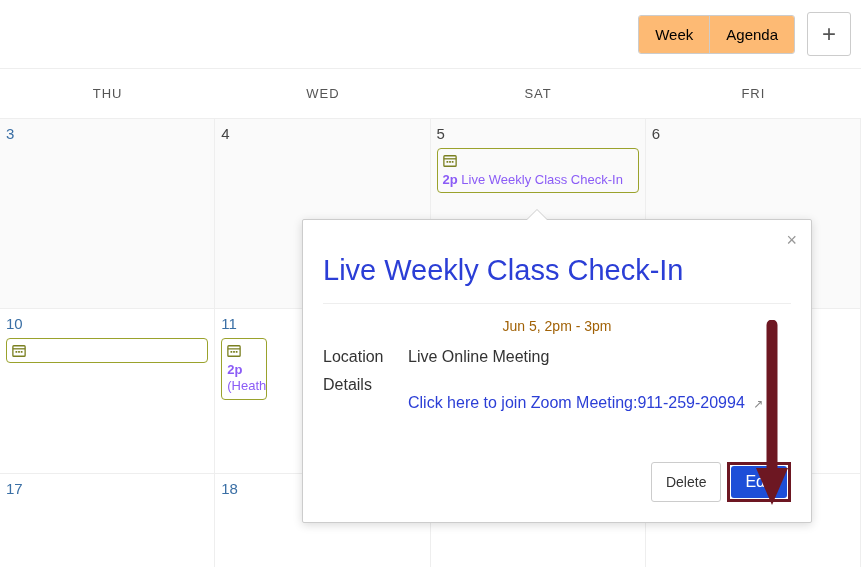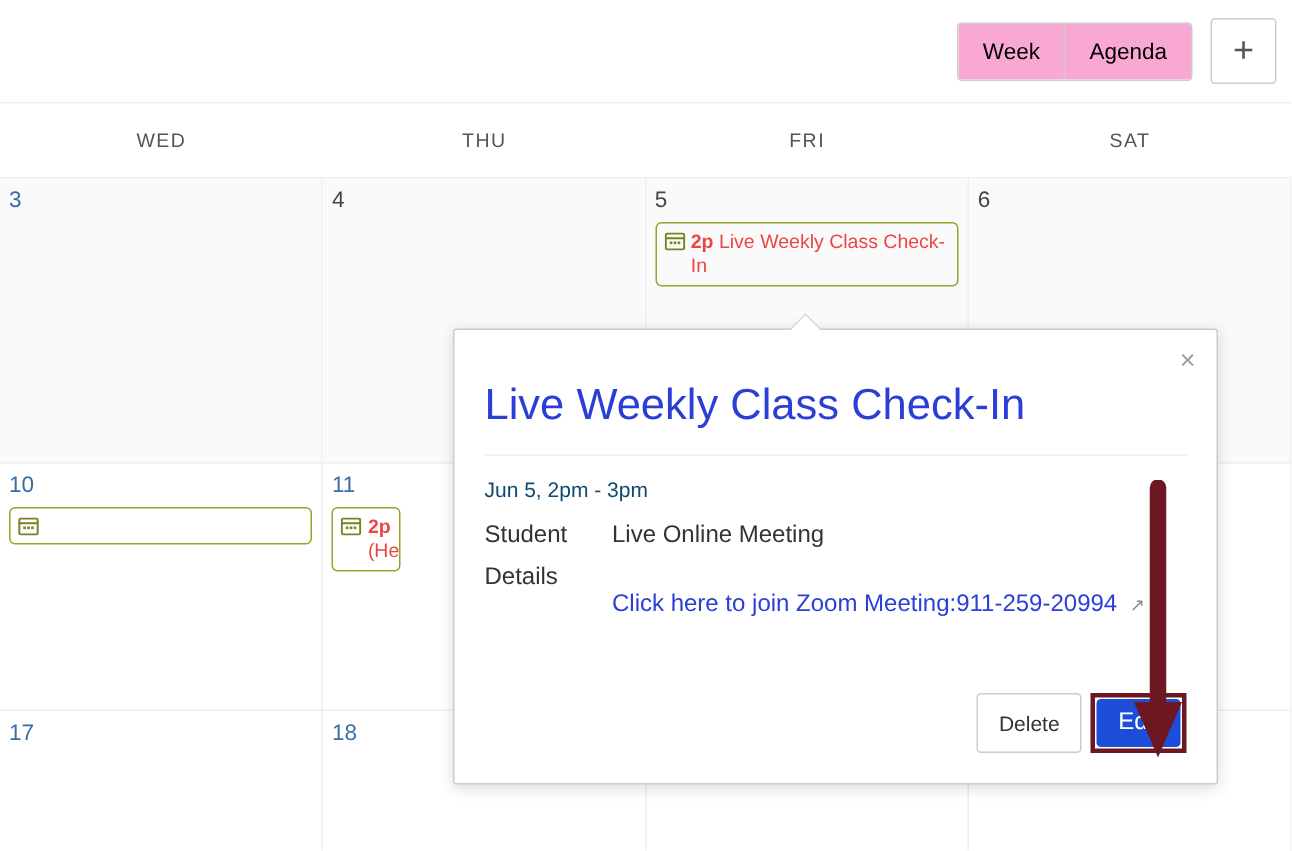--- a/index.html
+++ b/index.html
@@ -27,21 +27,21 @@
     .view-switch {
       display: flex;
       border: 1px solid #ccc;
       border-radius: 3px;
       overflow: hidden;
     }
     .view-btn {
       padding: 10px 16px;
       font-size: 15px;
       cursor: pointer;
-      background: #f9a8d4;
+      background: #fdba74;
       border: none;
       border-right: 1px solid #ccc;
     }
     .view-btn:last-child { border-right: none; }
     .view-btn.active {
       background: #64686b;
       color: #fff;
     }
     .add-btn {
       width: 44px;
@@ -89,25 +89,26 @@
     }
     .date-num.other {
       color: #444;
     }
     .event {
       margin-top: 6px;
       border: 1px solid #9aa22c;
       border-radius: 4px;
       padding: 4px 5px;
       font-size: 13px;
-      color: #ef4444;
+      color: #8b5cf6;
       display: flex;
       gap: 4px;
       align-items: flex-start;
       cursor: pointer;
+      flex-direction: column;
     }
     .event-icon {
       width: 14px;
       height: 14px;
       flex-shrink: 0;
       margin-top: 1px;
     }
     .event-text { line-height: 1.25; }
     .event-time { font-weight: bold; }
 
@@ -161,23 +162,24 @@
       font-weight: 400;
       margin-top: 16px;
       margin-bottom: 16px;
     }
     .pop-divider {
       height: 1px;
       background: #eee;
       margin-bottom: 14px;
     }
     .pop-time {
-      color: #0c4a6e;
+      color: #a16207;
       font-size: 14px;
       margin-bottom: 14px;
+      text-align: center;
     }
     .field-row {
       display: flex;
       margin-bottom: 10px;
       font-size: 16px;
     }
     .field-label {
       width: 85px;
       color: #333;
     }
@@ -244,24 +246,24 @@
     <button class="view-btn">Agenda</button>
   </div>
   <button class="add-btn">
     <span>+</span>
   </button>
 </div>
 
 <div class="divider"></div>
 
 <div class="calendar">
+  <div class="day-header">THU</div>
   <div class="day-header">WED</div>
-  <div class="day-header">THU</div>
+  <div class="day-header">SAT</div>
   <div class="day-header">FRI</div>
-  <div class="day-header">SAT</div>
 
   <div class="cell current-week">
     <div class="date-num">3</div>
   </div>
   <div class="cell current-week">
     <div class="date-num other">4</div>
   </div>
   <div class="cell current-week">
     <div class="date-num other">5</div>
     <div class="event">
@@ -318,21 +320,21 @@
 </div>
 
 <div class="popover">
   <button class="close-x">
     <span>×</span>
   </button>
   <h2 class="pop-title">Live Weekly Class Check-In</h2>
   <div class="pop-divider"></div>
   <div class="pop-time">Jun 5, 2pm - 3pm</div>
   <div class="field-row">
-    <div class="field-label">Student</div>
+    <div class="field-label">Location</div>
     <div class="field-val">Live Online Meeting</div>
   </div>
   <div class="field-row details-row">
     <div class="field-label">Details</div>
     <div class="field-val">
       <a href="#" class="field-link underline">Click here to join Zoom Meeting:911-259-20994</a>
       <span class="ext-icon">↗</span>
     </div>
   </div>
   <div class="pop-btns">

